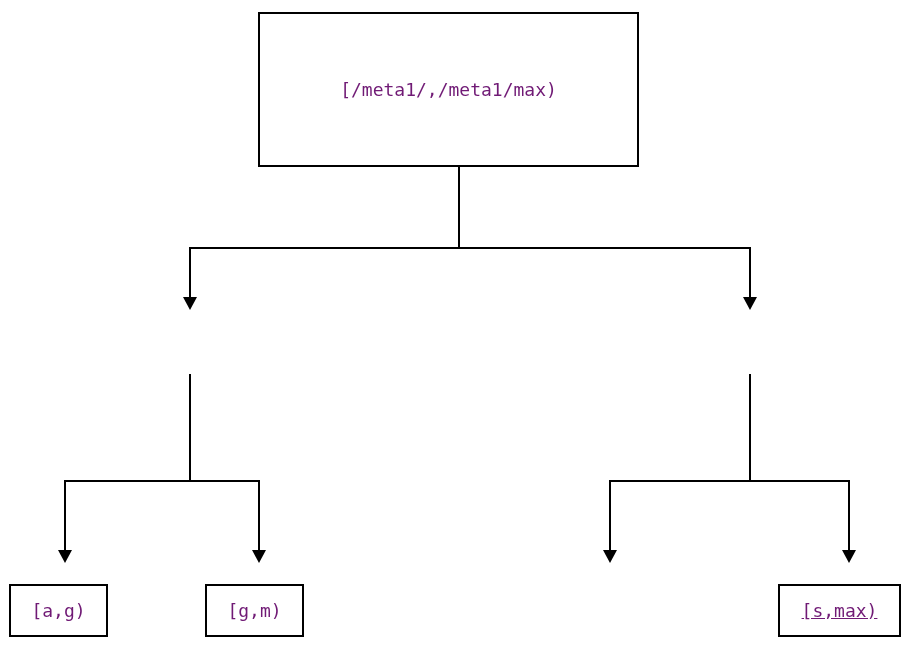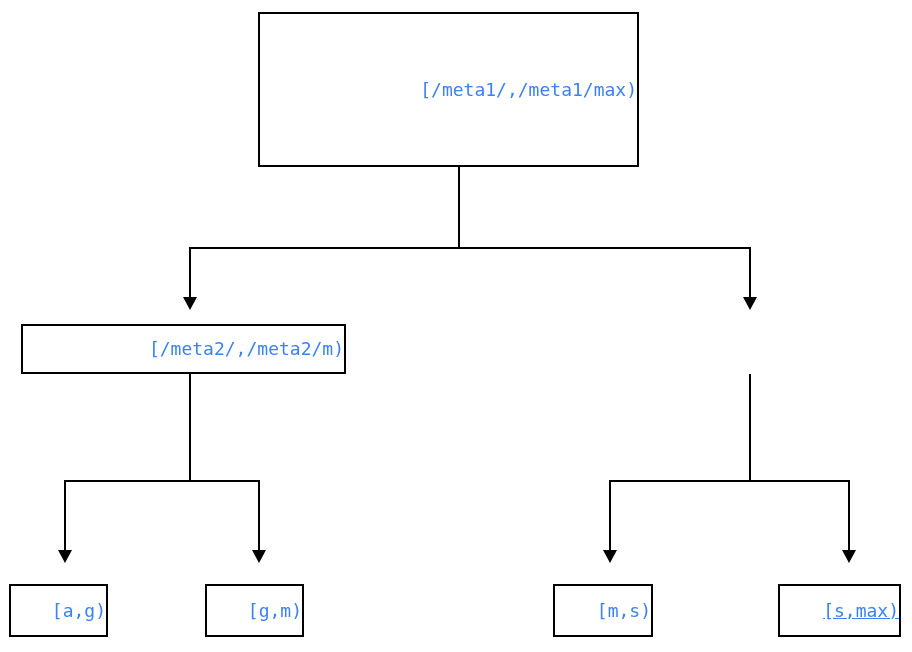--- a/index.html
+++ b/index.html
@@ -16,22 +16,22 @@
     overflow: hidden;
     font-family: "DejaVu Sans Mono", "Liberation Mono", monospace;
   }
   .node {
     position: absolute;
     box-sizing: border-box;
     border: 2px solid #000000;
     background: #ffffff;
     display: flex;
     align-items: center;
-    justify-content: flex-end;
-    color: #3b82f6;
+    justify-content: center;
+    color: #701a75;
     white-space: pre;
   }
   .node-label {
     display: block;
     line-height: 1;
     letter-spacing: 0px;
   }
   .node-root {
     left: 258px;
     top: 12px;
@@ -94,23 +94,20 @@
 
   <div class="vline" style="left:458px; top:167px; height:82px;"></div>
   <div class="hline" style="left:189px; top:247px; width:562px;"></div>
 
   <div class="vline" style="left:189px; top:247px; height:50px;"></div>
   <div class="arrowhead" style="left:183px; top:297px;"></div>
 
   <div class="vline" style="left:749px; top:247px; height:50px;"></div>
   <div class="arrowhead" style="left:743px; top:297px;"></div>
 
-  <div class="node node-mid-left">
-    <span class="node-label">[/meta2/,/meta2/m)</span>
-  </div>
 
 
   <div class="vline" style="left:189px; top:374px; height:108px;"></div>
   <div class="hline" style="left:64px; top:480px; width:196px;"></div>
 
   <div class="vline" style="left:64px; top:480px; height:70px;"></div>
   <div class="arrowhead" style="left:58px; top:550px;"></div>
 
   <div class="vline" style="left:258px; top:480px; height:70px;"></div>
   <div class="arrowhead" style="left:252px; top:550px;"></div>
@@ -125,21 +122,18 @@
   <div class="arrowhead" style="left:842px; top:550px;"></div>
 
   <div class="node node-leaf leaf-gm">
     <span class="node-label">[g,m)</span>
   </div>
 
   <div class="node node-leaf leaf-ag">
     <span class="node-label">[a,g)</span>
   </div>
 
-  <div class="node node-leaf leaf-ms">
-    <span class="node-label">[m,s)</span>
-  </div>
 
   <div class="node node-leaf leaf-smax">
     <span class="node-label">[s,max)</span>
   </div>
 
 </div>
 
 </body></html>

